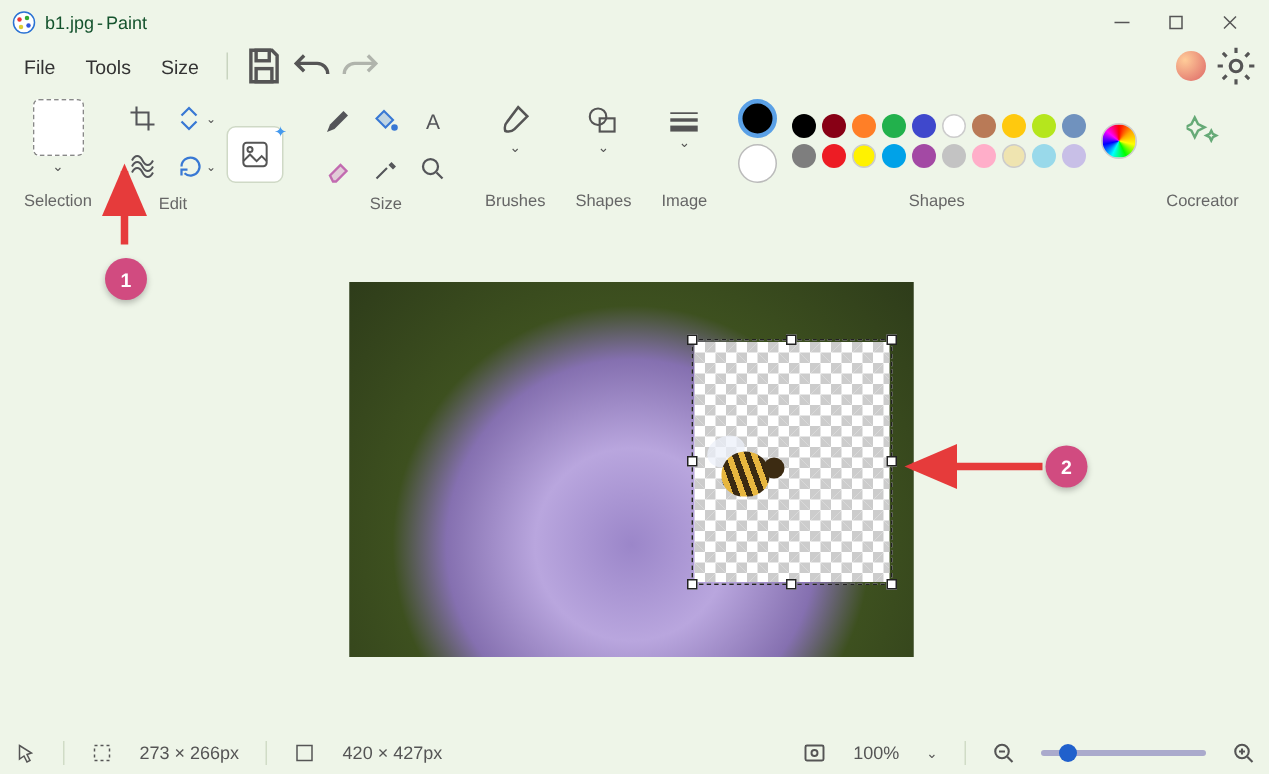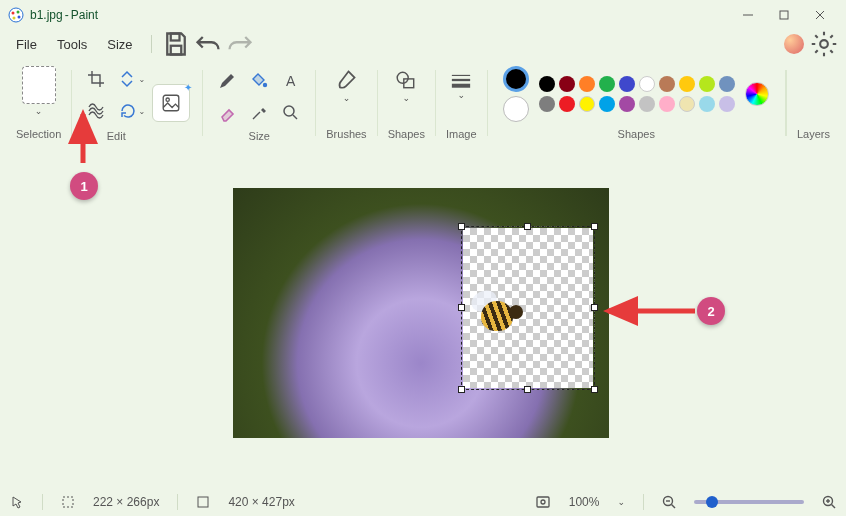--- a/index.html
+++ b/index.html
@@ -286,20 +286,28 @@
           <div class="swatch" style="background: rgb(153, 217, 234);"></div>
           <div class="swatch" style="background: rgb(112, 146, 190);"></div>
           <div class="swatch" style="background: rgb(200, 191, 231);"></div>
         </div>
       <div class="rainbow"></div>
     </div>
     <div class="label">Shapes</div>
   </div>
   <div class="rib-divider"></div>
 
+  <div class="ribbon-group">
+    <div class="big-tool">
+        <svg viewBox="0 0 20 20" width="22" height="22" fill="none" stroke="#6a7" stroke-width="1.5">
+          <path d="M5 3l2 4 4 2-4 2-2 4-2-4-4-2 4-2zM15 11l1 2 2 1-2 1-1 2-1-2-2-1 2-1z"></path>
+        </svg>
+      </div>
+    <div class="label">Cocreator</div>
+  </div>
   <div class="rib-divider"></div>
 
   <div class="ribbon-group">
     <div class="big-tool"></div>
     <div class="label">Layers</div>
   </div>
 </div>
 
 <div class="canvas-area">
   <div class="canvas">
@@ -348,21 +356,21 @@
       <svg width="14" height="14" viewBox="0 0 14 14" fill="none" stroke="#555">
         <path d="M3 2l8 5-3 1 2 4-2 1-2-4-3 2z"></path>
       </svg>
     </span>
   <div class="sep2"></div>
   <span class="stat-ico">
       <svg width="14" height="14" viewBox="0 0 14 14" fill="none" stroke="#555" stroke-dasharray="2">
         <rect x="2" y="2" width="10" height="10"></rect>
       </svg>
     </span>
-  <span>222 × 266px</span>
+  <span>273 × 266px</span>
   <div class="sep2"></div>
   <span class="stat-ico">
       <svg width="14" height="14" viewBox="0 0 14 14" fill="none" stroke="#555">
         <rect x="2" y="2" width="10" height="10"></rect>
       </svg>
     </span>
   <span>420 × 427px</span>
   <div class="spacer"></div>
   <span class="stat-ico">
       <svg width="16" height="16" viewBox="0 0 16 16" fill="none" stroke="#555" stroke-width="1.3">

